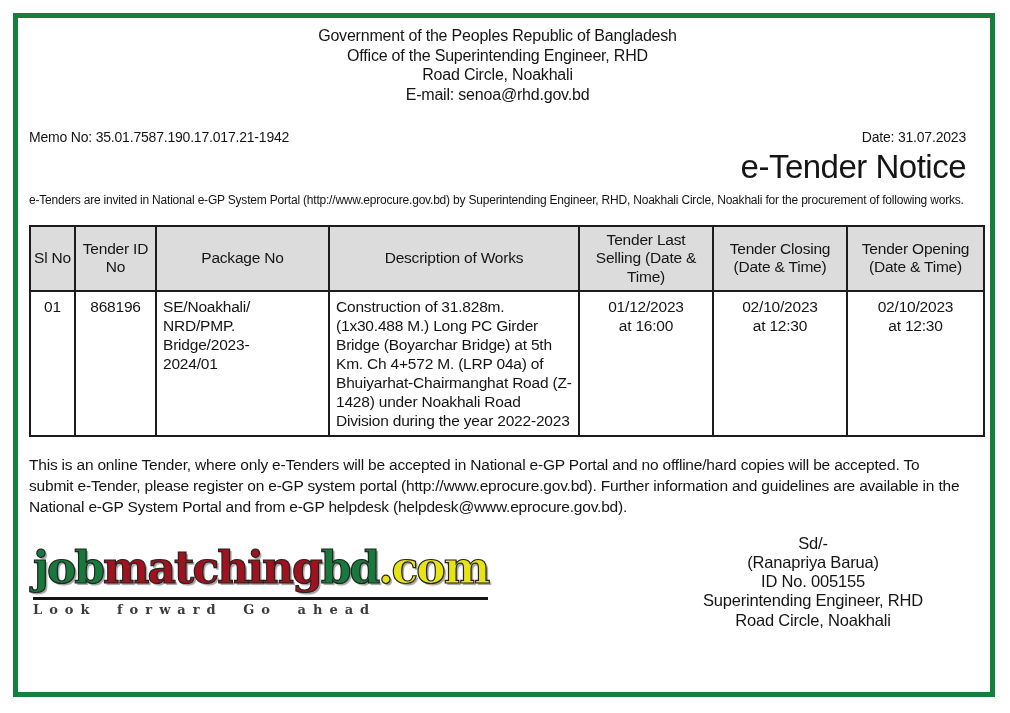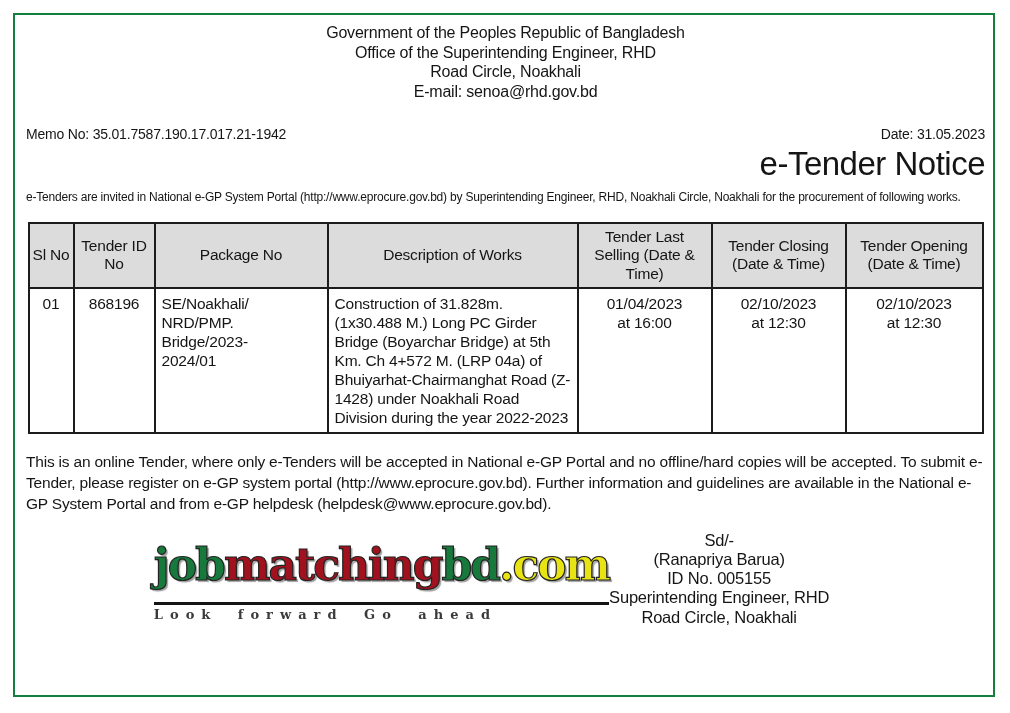--- a/index.html
+++ b/index.html
@@ -6,23 +6,23 @@
   html, body {
     width: 1010px; height: 713px;
     background: #ffffff;
     font-family: "Liberation Sans", sans-serif;
     color: #151515;
     -webkit-font-smoothing: antialiased;
   }
   .sheet {
     position: absolute;
     left: 13px; top: 13px; right: 15px; bottom: 16px;
-    border: 2px solid #15803d;
+    border: 5px solid #15803d;
     background: #ffffff;
-    padding: 8px 8px 0 11px;
+    padding: 8px 24px 0 11px;
     overflow: hidden;
   }
   
   .letterhead { text-align: center; font-size: 16px; line-height: 1.22; letter-spacing: -0.2px; }
   
   .memo-row {
     display: flex; justify-content: space-between;
     font-size: 14px; margin-top: 25px; letter-spacing: -0.2px;
   }
   
@@ -55,67 +55,67 @@
     line-height: 1.23;
     height: 124px;
   }
   td.c { text-align: center; }
   td.l { text-align: left; }
   .pre { white-space: pre-line; }
   
   .footer-note { font-size: 15.5px; line-height: 1.36; margin-top: 17px; letter-spacing: -0.2px; }
   
   .bottom-row {
-    display: flex; justify-content: center; align-items: flex-start;
+    display: flex; justify-content: space-between; align-items: flex-start;
     margin-top: 16px; padding: 0 4px;
   }
   .logo { margin-top: 12px; display: inline-block; }
   .logo-wordmark {
     font-family: "DejaVu Serif", serif;
     font-weight: bold;
     font-size: 44px;
     letter-spacing: -2px;
     white-space: nowrap;
     -webkit-text-stroke: 1.2px #232323;
     text-shadow: 2px 2px 1px rgba(45,45,45,0.45);
     line-height: 1.0;
   }
   .logo-tagline {
     border-top: 3px solid #141414;
-    margin-top: 15px;
+    margin-top: 7px;
     padding-top: 2px;
     font-family: "DejaVu Serif", serif;
     font-size: 13px;
     font-weight: bold;
     color: #3b3b3b;
     letter-spacing: 7px;
     word-spacing: 9px;
     white-space: nowrap;
   }
   .signature {
     text-align: center; font-size: 16.5px; line-height: 1.17;
     letter-spacing: -0.2px;
-    margin-right: 28px; margin-top: 0;
+    margin-right: 39px; margin-top: 0;
   }
 </style>
 </head>
 <body>
 
 <div class="sheet">
 
   <div class="letterhead">
     <div>Government of the Peoples Republic of Bangladesh</div>
     <div>Office of the Superintending Engineer, RHD</div>
     <div>Road Circle, Noakhali</div>
     <div>E-mail: senoa@rhd.gov.bd</div>
   </div>
 
   <div class="memo-row">
     <span>Memo No: 35.01.7587.190.17.017.21-1942</span>
-    <span>Date: 31.05.2023</span>
+    <span>Date: 31.07.2023</span>
   </div>
 
   <h1 class="title">e-Tender Notice</h1>
 
   <p class="intro">e-Tenders are invited in National e-GP System Portal (http://www.eprocure.gov.bd) by Superintending Engineer, RHD, Noakhali Circle, Noakhali for the procurement of following works.</p>
 
   <table class="tender-table">
     <colgroup>
       <col style="width:45px">
         <col style="width:81px">
@@ -138,21 +138,21 @@
     </thead>
     <tbody>
       <tr>
         <td class="c">01</td>
         <td class="c">868196</td>
         <td class="l pre">SE/Noakhali/
 NRD/PMP.
 Bridge/2023-
 2024/01</td>
         <td class="l">Construction of 31.828m. (1x30.488 M.) Long PC Girder Bridge (Boyarchar Bridge) at 5th Km. Ch 4+572 M. (LRP 04a) of Bhuiyarhat-Chairmanghat Road (Z-1428) under Noakhali Road Division during the year 2022-2023</td>
-        <td class="c pre">01/04/2023
+        <td class="c pre">01/12/2023
 at 16:00</td>
         <td class="c pre">02/10/2023
 at 12:30</td>
         <td class="c pre">02/10/2023
 at 12:30</td>
       </tr>
     </tbody>
   </table>
 
   <p class="footer-note">This is an online Tender, where only e-Tenders will be accepted in National e-GP Portal and no offline/hard copies will be accepted. To submit e-Tender, please register on e-GP system portal (http://www.eprocure.gov.bd). Further information and guidelines are available in the National e-GP System Portal and from e-GP helpdesk (helpdesk@www.eprocure.gov.bd).</p>

